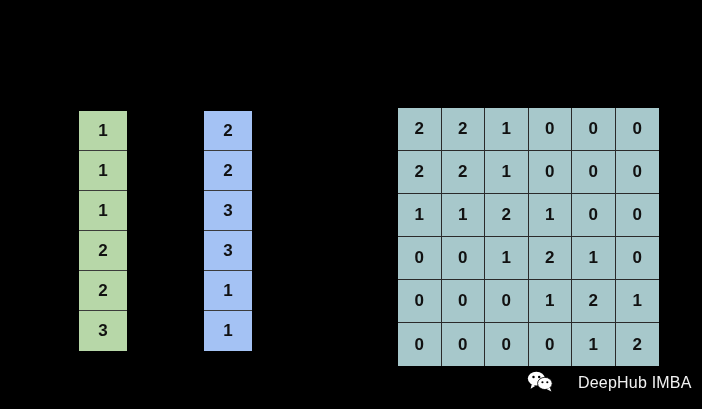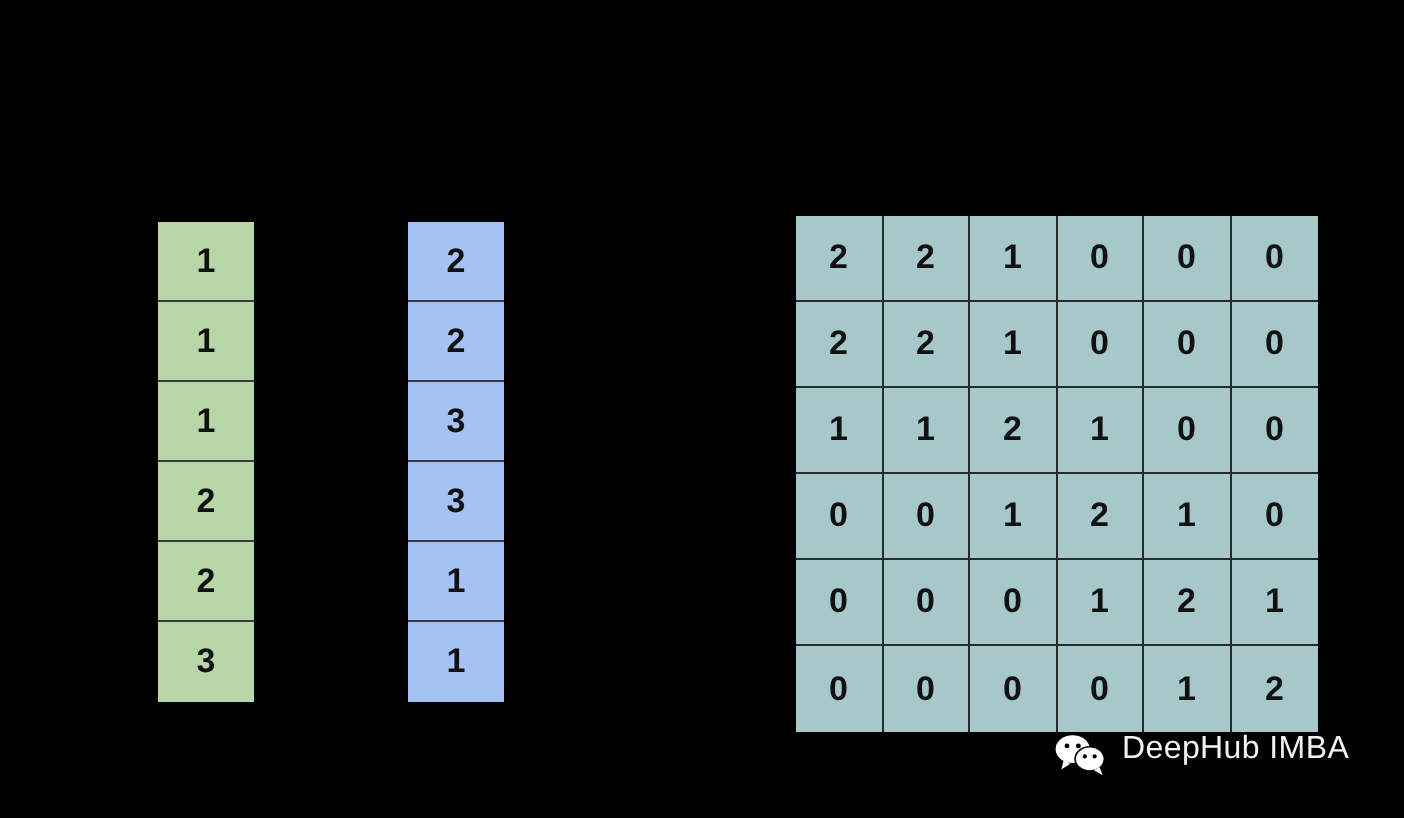--- a/index.html
+++ b/index.html
@@ -75,22 +75,22 @@
   }
   .mcell.last-col { border-right: none; }
   .mcell.last-row { border-bottom: none; }
 
   
   .watermark {
     position: absolute;
     left: 527px;
     top: 366px;
     display: flex;
-    align-items: flex-start;
-    gap: 8px;
+    align-items: flex-end;
+    gap: 25px;
     height: 26px;
   }
   .wechat-icon {
     width: 26px;
     height: 22px;
     display: block;
   }
   .watermark-text {
     color: #f2f2f2;
     font-size: 16px;

